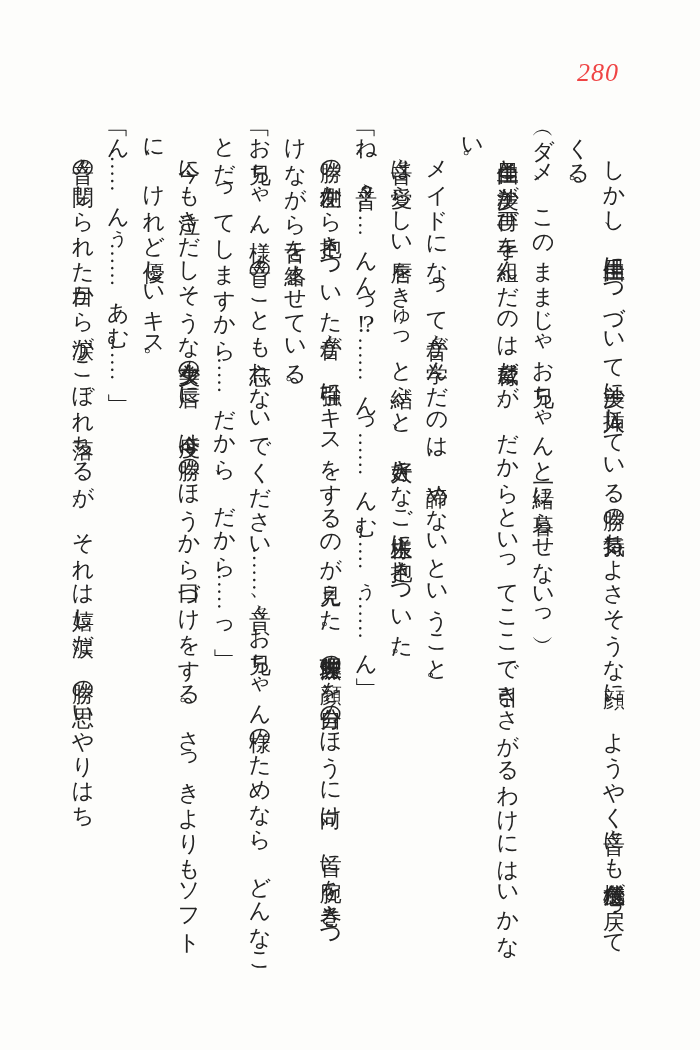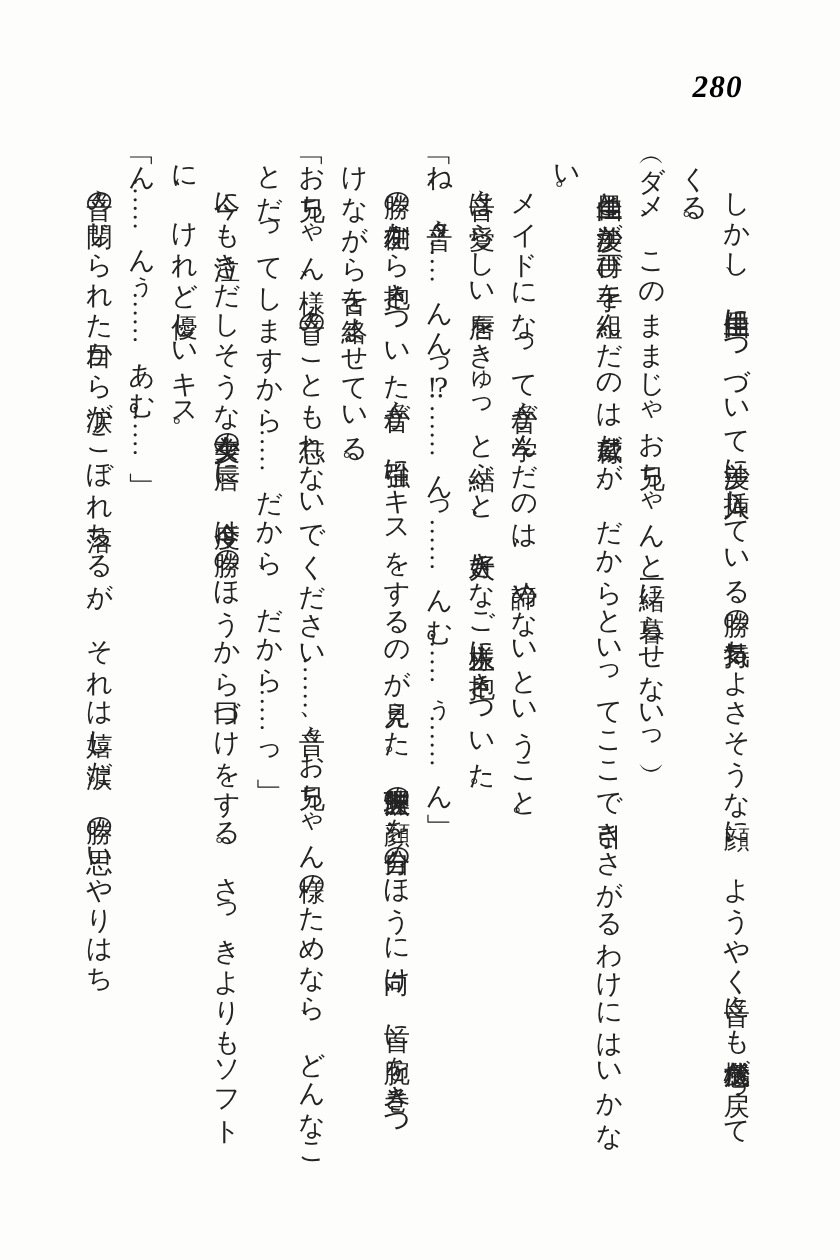--- a/index.html
+++ b/index.html
@@ -43,21 +43,21 @@
     padding: 0;
   }
   .para.indent {
     text-indent: 1em;
   }
 </style>
 </head>
 <body style="background: rgb(253, 253, 251);">
 
 <div class="page" style="background: rgb(253, 253, 251);">
-  <div class="page-number" style="color: #000000; font-weight: bold;">280</div>
+  <div class="page-number" style="color: #ef4444;">280</div>
   <div class="text-block" id="text-block" style="color: rgb(35, 35, 35);">
       <p class="para indent">しかし、由佳里につづいて美沙に挿入している勝の気持ちよさそうな顔に、ようやく音々にも危機感が戻ってくる。</p>
       <p class="para">（ダメ、このままじゃお兄ちゃんと一緒に暮らせないっ）</p>
       <p class="para indent">由佳里と美沙が再び手を組んだのは脅威だが、だからといってここで引きさがるわけにはいかない。</p>
       <p class="para indent">メイドになって音々が学んだのは、諦めないということ。</p>
       <p class="para indent">音々は愛らしい唇をきゅっと結ぶと、大好きなご主人様に抱きついた。</p>
       <p class="para">「ね、音々？……んんっ⁉……んっ……んむ……ぅ……ん」</p>
       <p class="para indent">勝の左側から抱きついた音々が、強引にキスをするのが見えた。無理矢理勝の顔を自分のほうに向け、首に腕を巻きつけながら舌を絡ませている。</p>
       <p class="para">「お兄ちゃん様、音々のことも忘れないでください……音々、お兄ちゃん様のためなら、どんなことだってしますから……だから、だから……っ」</p>
       <p class="para indent">今にも泣きだしそうな美少女の唇に、今度は勝のほうから口づけをする。さっきよりもソフトに、けれど優しいキス。</p>

